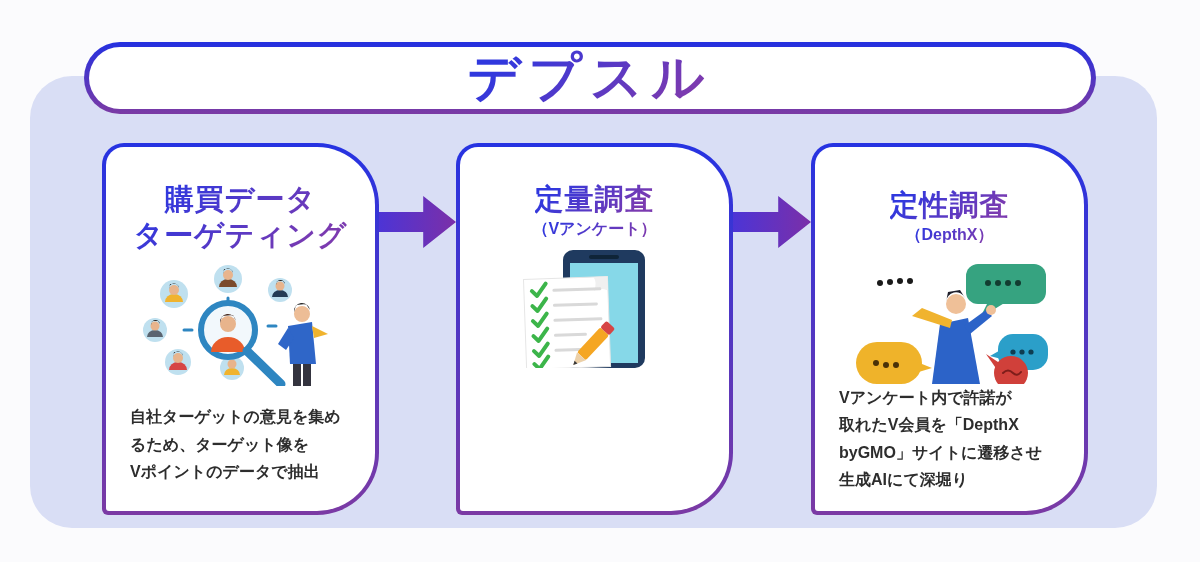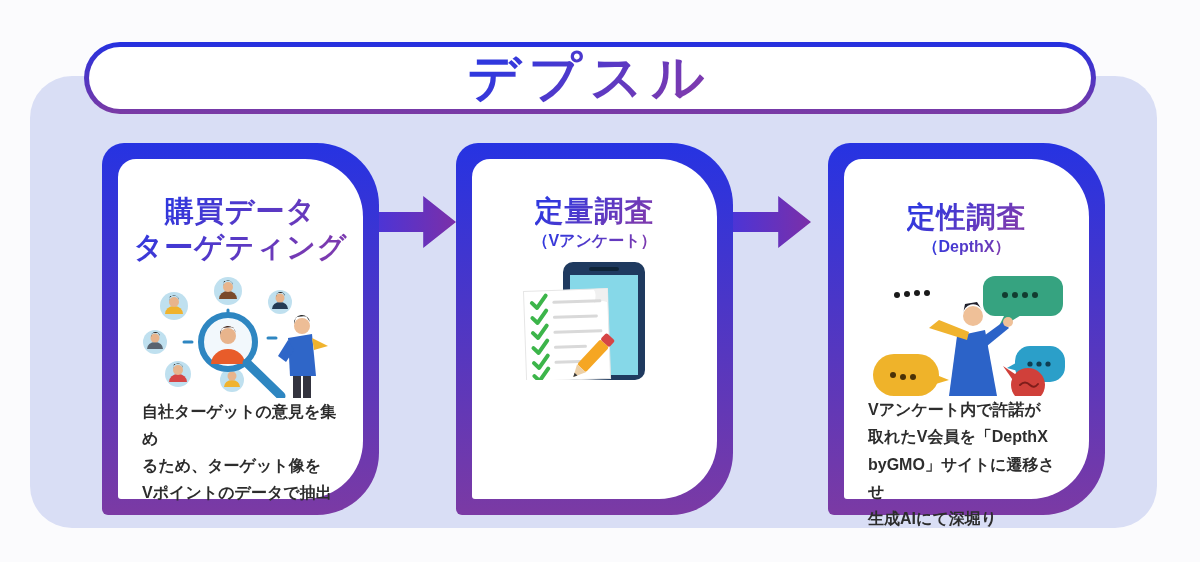--- a/index.html
+++ b/index.html
@@ -27,28 +27,28 @@
   .grad-text {
     background:linear-gradient(135deg,#3038de 15%,#7b3ab0 85%);
     -webkit-background-clip:text; background-clip:text;
     -webkit-text-fill-color:transparent; color:transparent;
   }
   .banner-title {
     font-size:52px; font-weight:800; letter-spacing:8px;
   }
   .card-border {
     position:absolute; top:143px; width:277px; height:372px;
-    padding:16px;
+    padding:4px;
     background:linear-gradient(to bottom,#2633e2,#7b3aa4);
     border-radius:22px 62px 62px 6px;
     z-index:2;
   }
   .card-border.c1 { left:102px; }
   .card-border.c2 { left:456px; }
-  .card-border.c3 { left:828px; }
+  .card-border.c3 { left:811px; }
   .card-inner {
     width:100%; height:100%; background:#ffffff;
     border-radius:18px 58px 58px 3px;
     display:flex; flex-direction:column; align-items:center;
   }
   .card-heading {
     margin-top:34px; font-size:29px; font-weight:800; line-height:1.25;
     text-align:center; white-space:pre-line; letter-spacing:1px;
   }
   .card-subtitle {

